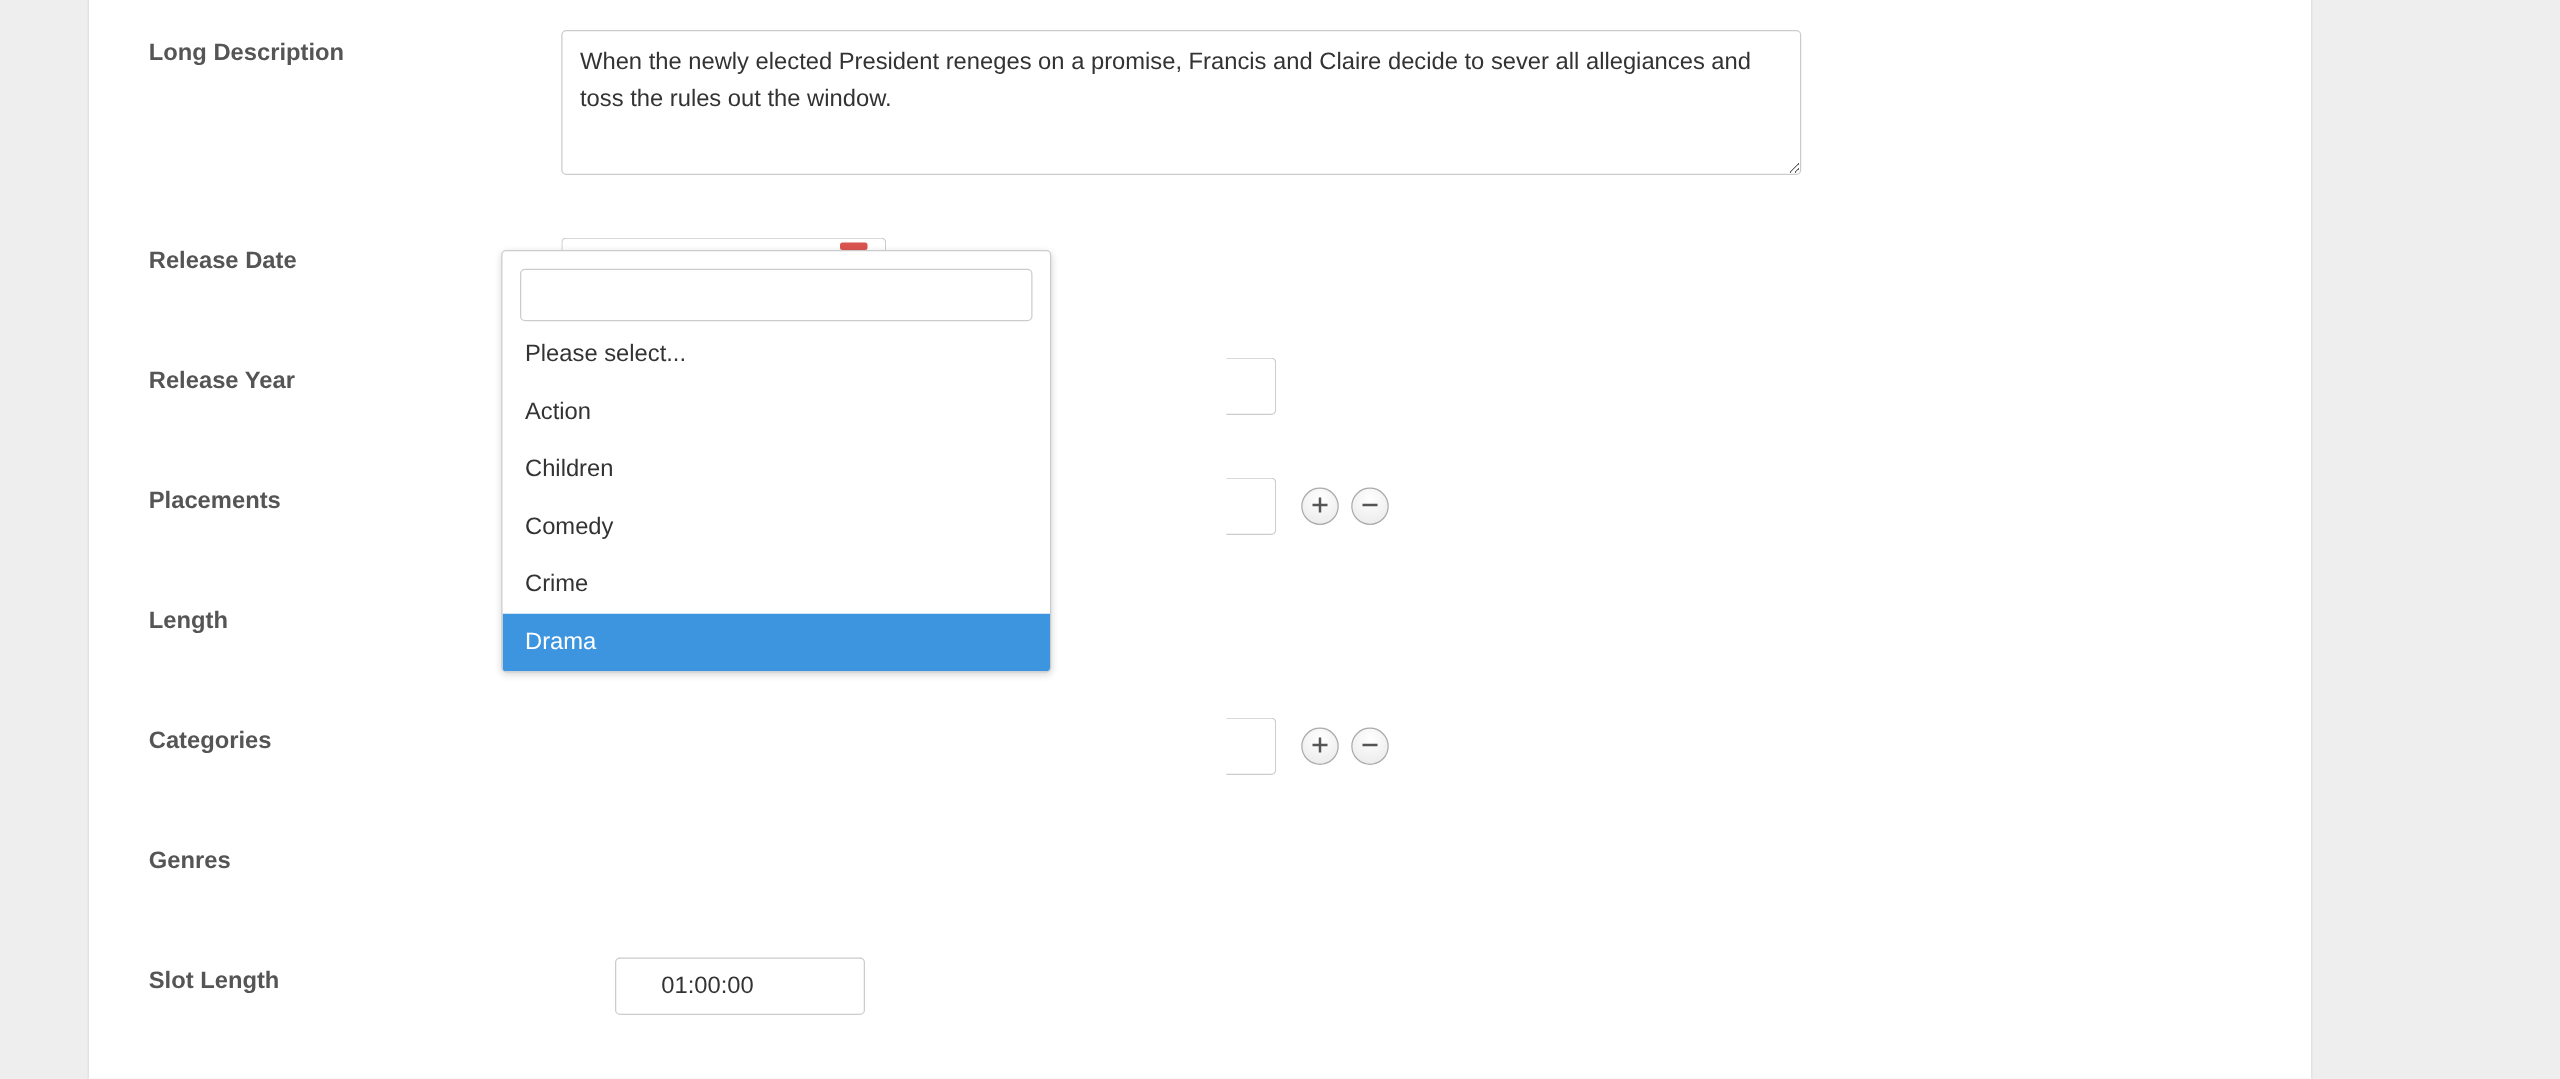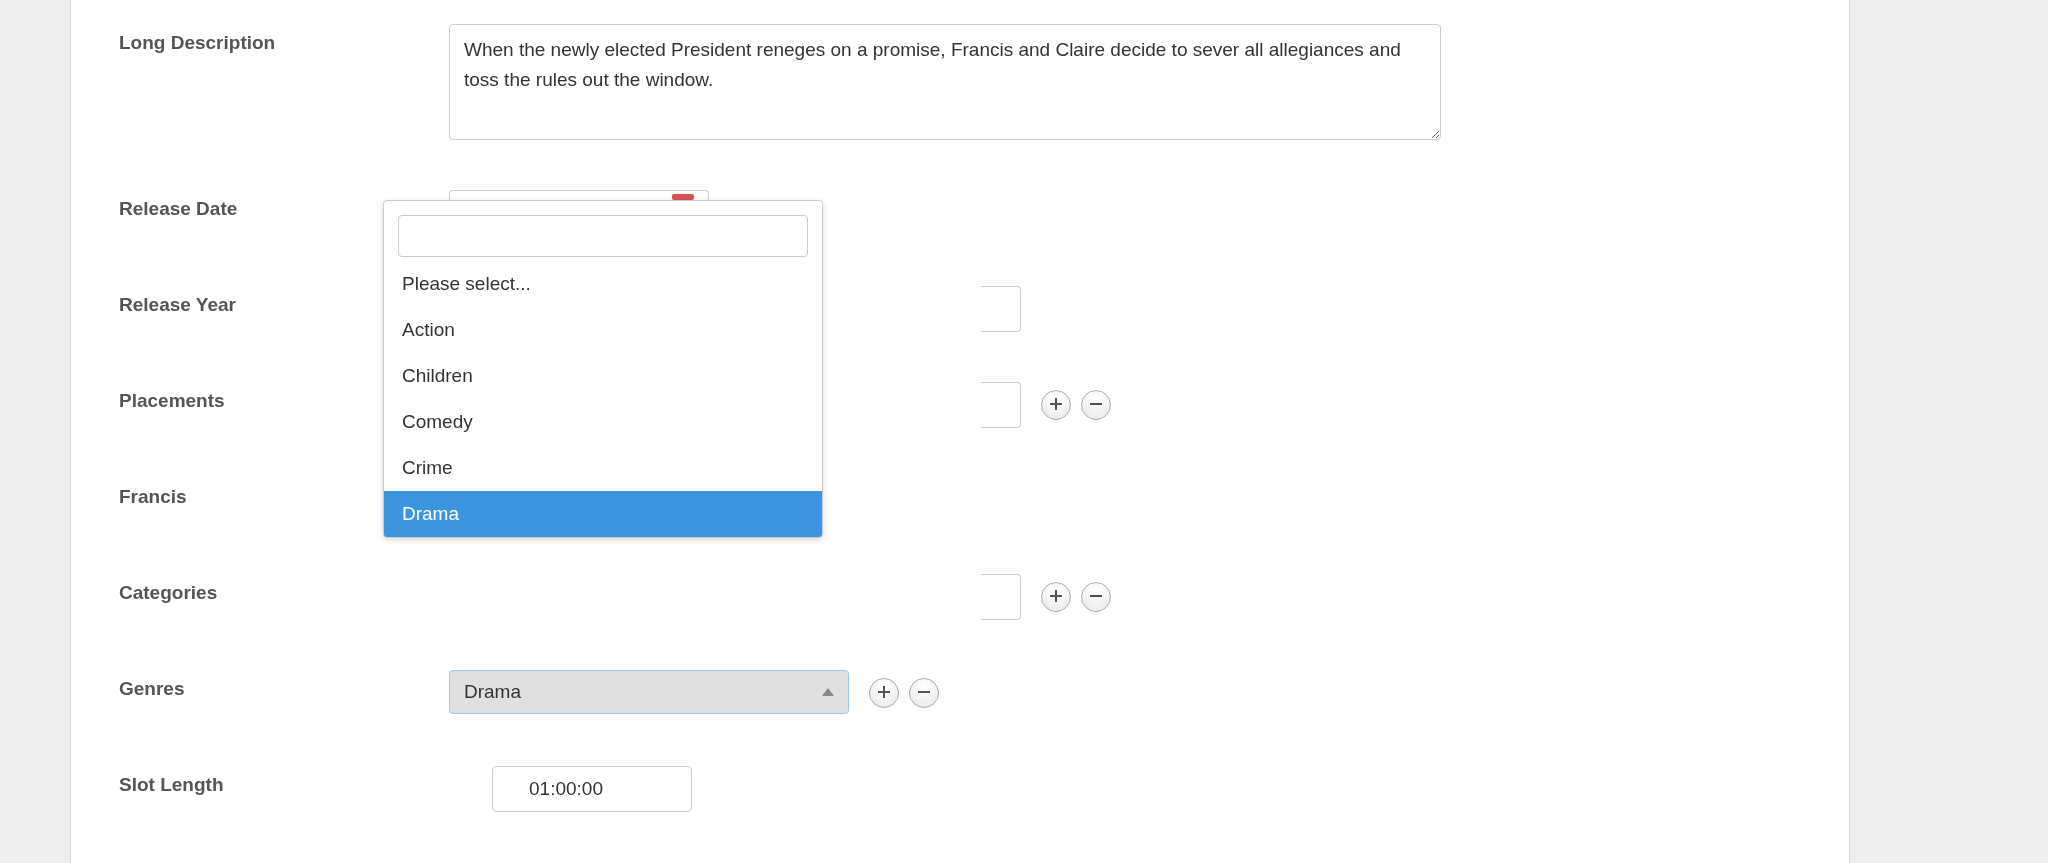--- a/index.html
+++ b/index.html
@@ -206,21 +206,21 @@
           <span>
             <svg viewBox="0 0 14 14">
                 <path d="M1 7h12" stroke="currentColor" stroke-width="2" fill="none"></path>
               </svg>
           </span>
         </button>
       </div>
     </div>
 
     <div class="form-row" style="height:46px;">
-      <label class="form-label">Francis</label>
+      <label class="form-label">Length</label>
     </div>
 
     <div class="form-row" style="height:46px;">
       <label class="form-label">Categories</label>
       <div class="peek-input" style="position:absolute; left:862px;"></div>
       <div class="ctrl-group" style="position:absolute; left:912px; top:0;">
         <button class="icon-btn">
           <span>
             <svg viewBox="0 0 14 14">
                 <path d="M7 1v12M1 7h12" stroke="currentColor" stroke-width="2" fill="none"></path>
@@ -230,21 +230,21 @@
         <button class="icon-btn">
           <span>
             <svg viewBox="0 0 14 14">
                 <path d="M1 7h12" stroke="currentColor" stroke-width="2" fill="none"></path>
               </svg>
           </span>
         </button>
       </div>
     </div>
 
-    <div class="form-row" style="height:46px;">
+    <div class="form-row" style="height:46px;flex-direction:column;">
       <label class="form-label">Genres</label>
       <div class="genres-select">
         <span>Drama</span>
         <span class="triangle-up"></span>
       </div>
       <div class="ctrl-group" style="margin-left:10px;">
         <button class="icon-btn">
           <span>
             <svg viewBox="0 0 14 14">
                 <path d="M7 1v12M1 7h12" stroke="currentColor" stroke-width="2" fill="none"></path>
@@ -259,21 +259,21 @@
           </span>
         </button>
       </div>
     </div>
 
     <div class="form-row" style="margin-bottom:0;gap:43px;">
       <label class="form-label">Slot Length</label>
       <input class="text-input slot-input" value="01:00:00" style="">
     </div>
 
-    <div class="dropdown" id="genre-dropdown" style="left:312px; top:200px;">
+    <div class="dropdown" id="genre-dropdown" style="left:330px; top:200px;">
       <div class="dd-search-wrap">
         <input class="dd-search" style="">
       </div>
       <div id="dd-options">
           <div class="dd-option">Please select...</div>
           <div class="dd-option">Action</div>
           <div class="dd-option">Children</div>
           <div class="dd-option">Comedy</div>
           <div class="dd-option">Crime</div>
           <div class="dd-option highlighted">Drama</div>

